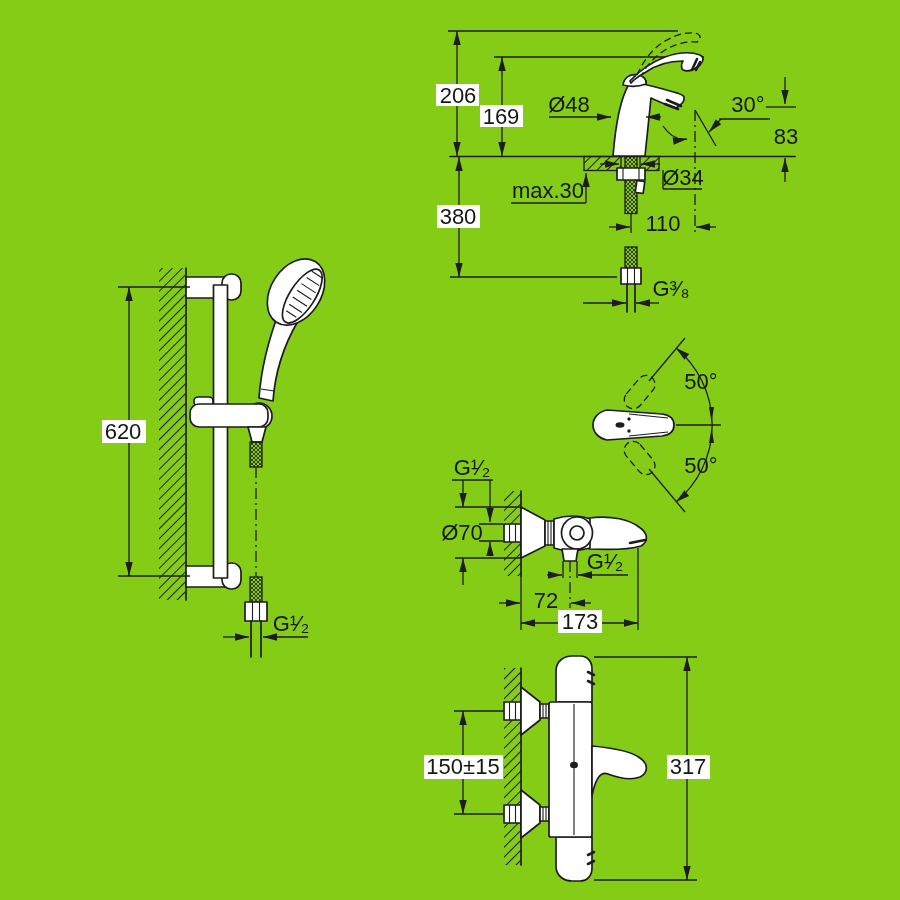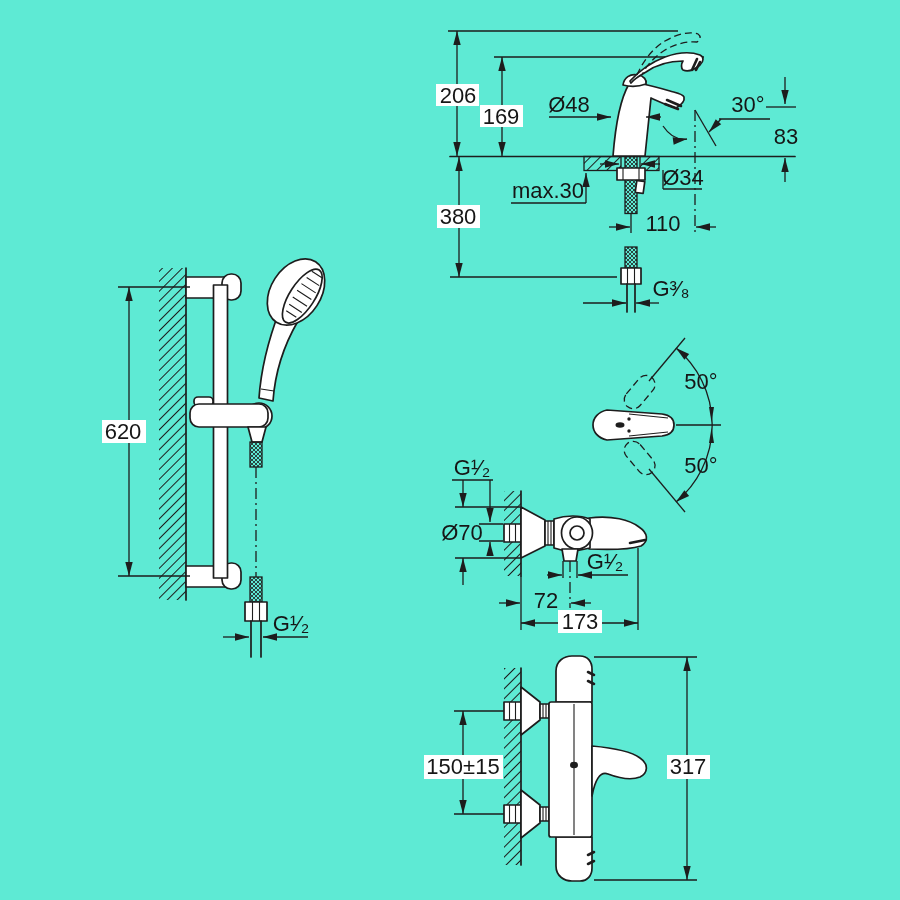--- a/index.html
+++ b/index.html
@@ -1,16 +1,16 @@
 <!DOCTYPE html>
 <html><head>
 <meta charset="utf-8">
 <style>
   html,body{margin:0;padding:0;background:#ffffff;}
-  .sheet{width:900px;height:900px;position:relative;background:#5eead4;overflow:hidden;text-decoration:underline;}
+  .sheet{width:900px;height:900px;position:relative;background:#84cc16;overflow:hidden;text-decoration:underline;}
   svg{display:block}
   
   .s  {stroke:#1d1d1d;stroke-width:1.7;fill:none;stroke-linecap:round;stroke-linejoin:round}
   .sf {stroke:#1d1d1d;stroke-width:1.7;fill:#ffffff;stroke-linejoin:round}
   .s12{stroke:#1d1d1d;stroke-width:1.1;fill:none}
   .d  {stroke:#1d1d1d;stroke-width:1.3;fill:none}
   .dsh{stroke-dasharray:7 4}
   .cl {stroke-dasharray:11 4 2 4}
   .th {fill:url(#thr);stroke:#1d1d1d;stroke-width:1.3}
   .hab{fill:url(#hat);stroke:#1d1d1d;stroke-width:1.3}

